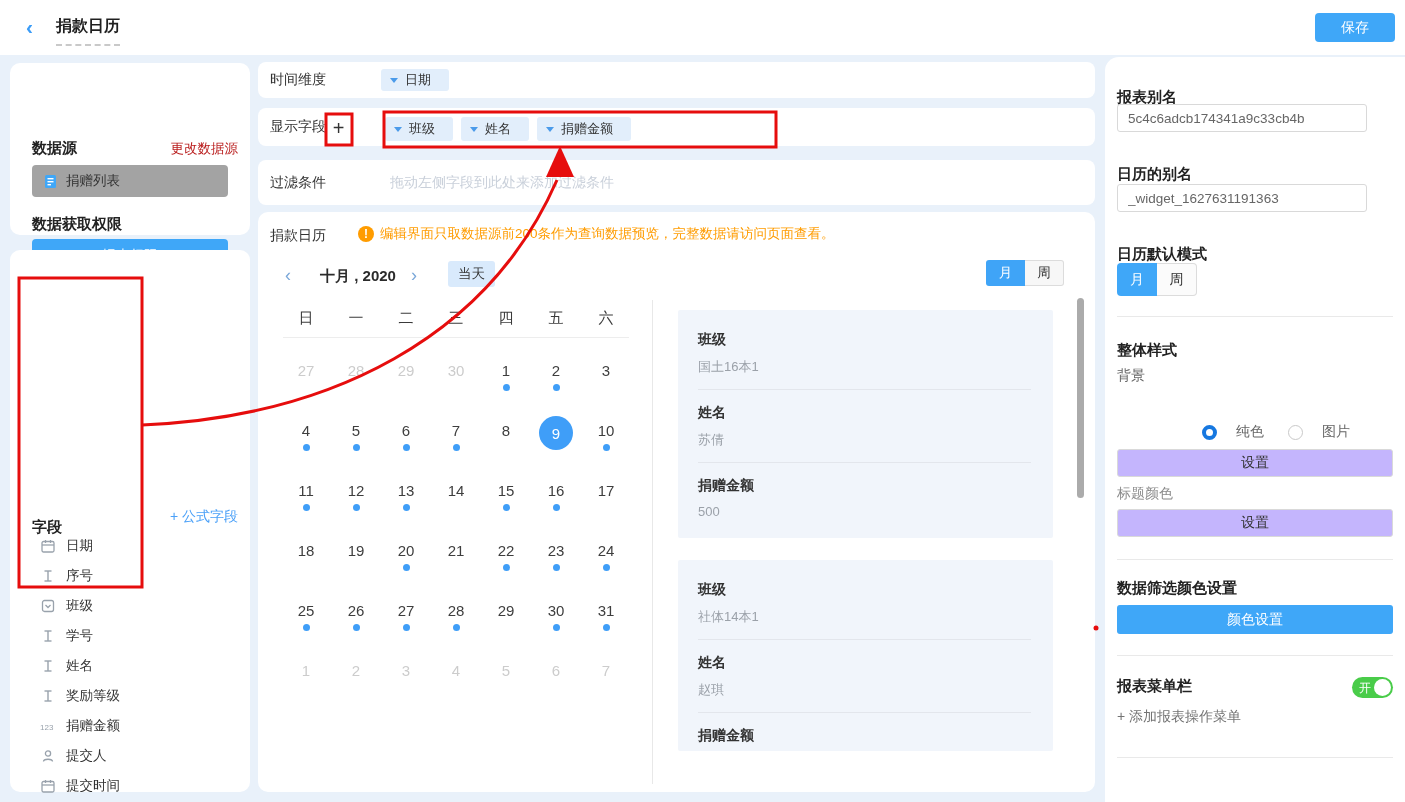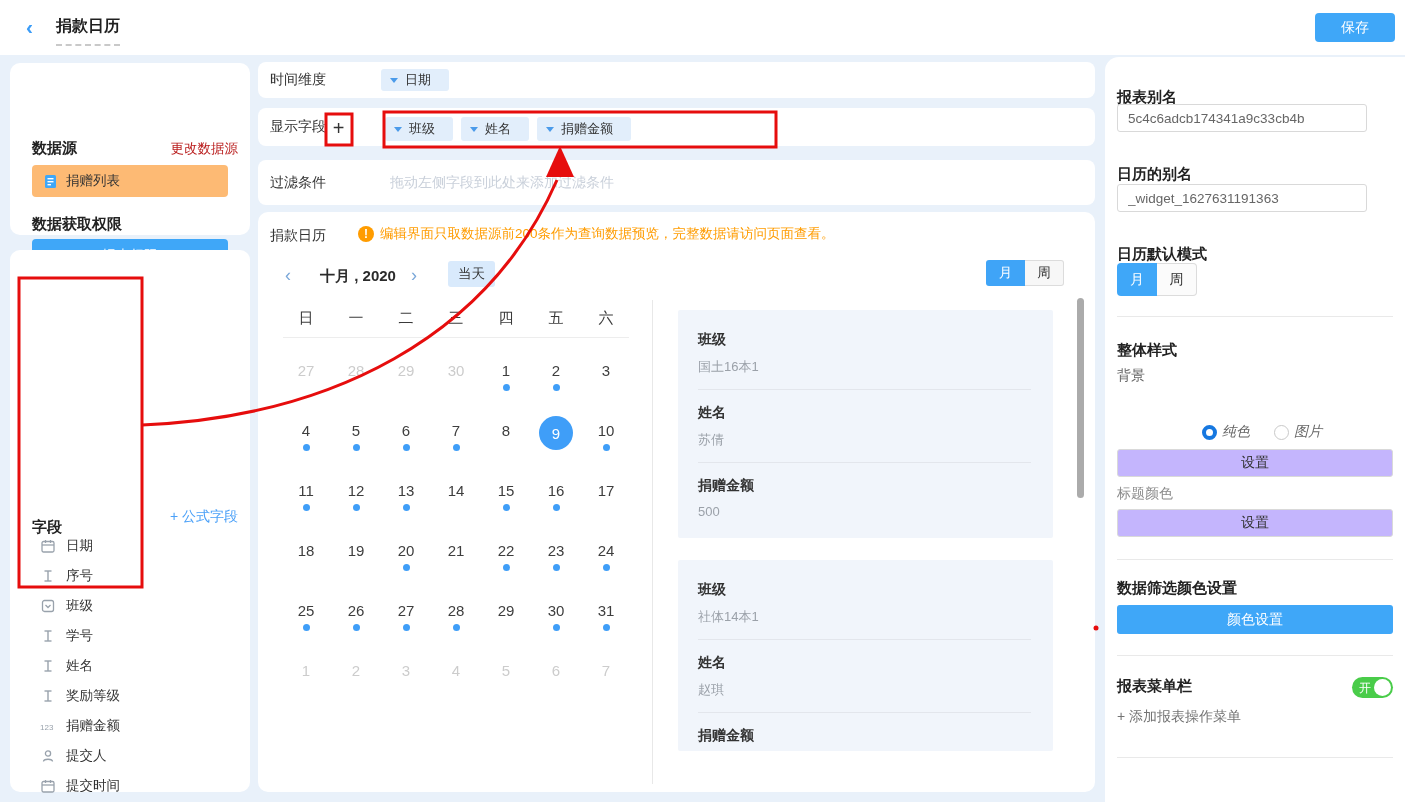--- a/index.html
+++ b/index.html
@@ -12,21 +12,21 @@
   .page-title { position:absolute; left:56px; top:16px; font-size:16px; font-weight:bold; color:#1f1f1f; padding-bottom:7px; border-bottom:2px dashed #c9c9c9; }
   .save-btn { position:absolute; right:10px; top:13px; width:80px; height:29px; background:#3fa7f8; color:#fff; border:none; border-radius:4px; font-size:14px; cursor:pointer; }
 
   .card { position:absolute; background:#fff; border-radius:10px; }
 
   
   .ds-card { left:10px; top:63px; width:240px; height:172px; }
   .sec-title { position:absolute; font-size:15px; font-weight:bold; color:#222; }
   .ds-title { left:22px; top:76px; }
   .ds-change { position:absolute; right:12px; top:77px; font-size:13.5px; color:#b91c1c; cursor:pointer; }
-  .ds-item { position:absolute; left:22px; top:102px; width:196px; height:32px; background:#fdba74; border-radius:4px; display:flex; align-items:center; padding-left:10px; gap:8px; font-size:13.5px; color:#333; cursor:pointer; }
+  .ds-item { position:absolute; left:22px; top:102px; width:196px; height:32px; background:#a3a3a3; border-radius:4px; display:flex; align-items:center; padding-left:10px; gap:8px; font-size:13.5px; color:#333; cursor:pointer; }
   .perm-title { left:22px; top:152px; }
   .perm-btn { position:absolute; left:22px; top:176px; width:196px; height:33px; background:#3fa7f8; color:#fff; border:none; border-radius:4px; font-size:14px; cursor:pointer; }
 
   .fields-card { left:10px; top:250px; width:240px; height:542px; }
   .fields-title { left:22px; top:268px; }
   .formula-link { position:absolute; right:12px; top:258px; font-size:14px; color:#4aa0f8; cursor:pointer; }
   .field-list { position:absolute; left:0; top:281px; width:100%; }
   .field-item { height:30px; display:flex; align-items:center; padding-left:30px; gap:10px; font-size:13.5px; color:#333; cursor:pointer; }
   .f-ic { width:16px; display:inline-flex; justify-content:center; }
 
@@ -82,21 +82,21 @@
   .settings { left:1105px; top:57px; width:300px; height:745px; border-radius:14px 0 0 0; }
   .s-title { position:absolute; left:12px; font-size:15px; font-weight:bold; color:#222; }
   .s-input { position:absolute; left:12px; width:250px; height:28px; border:1px solid #d9d9d9; border-radius:3px; font-size:13.5px; color:#666; padding-left:10px; font-family:"Liberation Sans","DejaVu Sans",sans-serif; }
   .mode2 { position:absolute; left:12px; top:206px; display:flex; }
   .mode2 .m { width:40px; height:33px; display:flex; align-items:center; justify-content:center; font-size:14px; cursor:pointer; }
   .mode2 .m.on { background:#3fa7f8; color:#fff; border-radius:4px 0 0 4px; }
   .mode2 .m.off { background:#fbfbfb; color:#333; border:1px solid #dcdcdc; border-left:none; border-radius:0 4px 4px 0; }
   .s-div { position:absolute; left:12px; width:276px; border:none; border-top:1px solid #e9e9e9; }
   .s-sub { position:absolute; left:12px; font-size:14px; color:#666; }
   .radio-row { position:absolute; left:97px; top:366px; display:flex; gap:24px; align-items:center; }
-  .radio { display:flex; align-items:center; gap:5px; font-size:14px; color:#666; cursor:pointer;font-style:italic; }
+  .radio { display:flex; align-items:center; gap:19px; font-size:14px; color:#666; cursor:pointer; }
   .rdot { width:15px; height:15px; border-radius:50%; }
   .rdot.sel { background:#fff; border:4.5px solid #1778e0; }
   .rdot.un { background:#fff; border:1.5px solid #c9c9c9; }
   .s-btn { position:absolute; left:12px; width:276px; height:28px; background:#c4b5fd; border:1px solid #d9d9d9; border-radius:3px; font-size:14px; color:#333; cursor:pointer; }
   .s-btn-blue { position:absolute; left:12px; width:276px; height:29px; background:#3fa7f8; border:none; border-radius:3px; font-size:14px; color:#fff; cursor:pointer; }
   .toggle { position:absolute; left:247px; top:620px; width:41px; height:21px; background:#49cc49; border-radius:11px; cursor:pointer; }
   .toggle .t-txt { position:absolute; left:7px; top:3px; font-size:12px; color:#fff; }
   .toggle .knob { position:absolute; right:2px; top:2px; width:17px; height:17px; background:#fff; border-radius:50%; }
   .add-menu { position:absolute; left:12px; top:651px; font-size:14px; color:#737373; cursor:pointer; }
 

